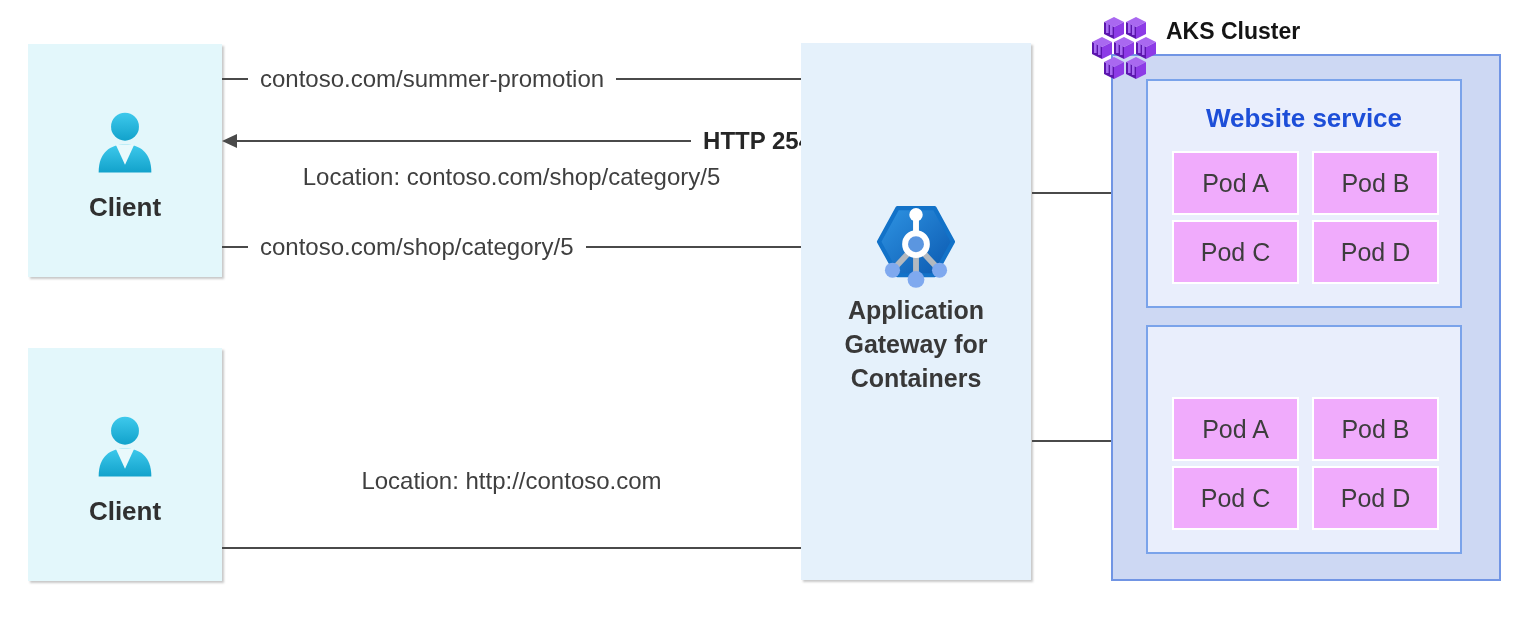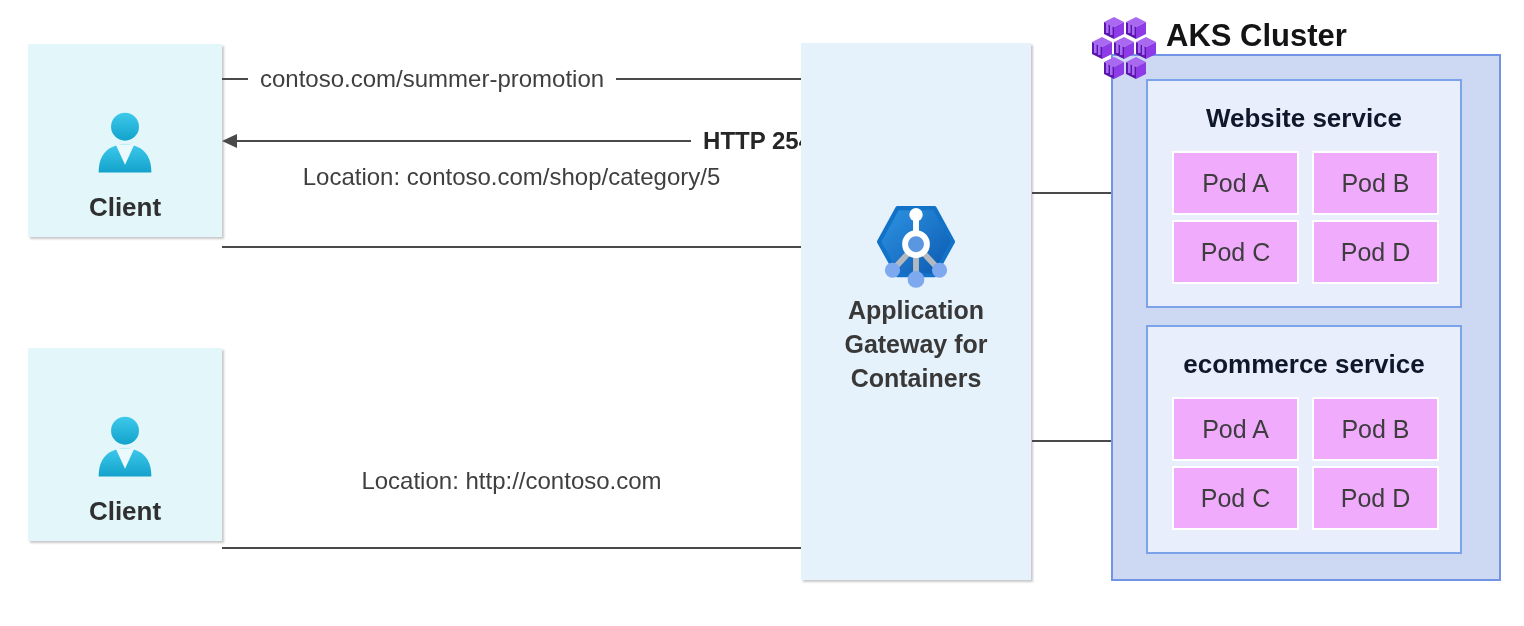--- a/index.html
+++ b/index.html
@@ -4,21 +4,21 @@
 <style>
   html,body{margin:0;padding:0;background:#ffffff;}
   #canvas{
     position:relative;width:1524px;height:626px;background:#ffffff;
     font-family:"Liberation Sans",sans-serif;overflow:hidden;
   }
   .abs{position:absolute;}
 
   
   .client-box{
-    background:#e3f7fb;width:194px;height:193px;
+    background:#e3f7fb;width:194px;height:233px;
     box-shadow:2px 2px 2px rgba(100,100,100,.35);
   }
   .client-label{
     position:absolute;top:148px;left:0;right:0;text-align:center;
     font-weight:bold;font-size:26px;color:#303030;
   }
   .person{position:absolute;left:66px;top:66px;}
 
   .gateway-box{
     left:801px;top:43px;width:230px;height:537px;background:#e5f1fb;
@@ -29,32 +29,32 @@
     position:absolute;top:250px;left:0;right:0;text-align:center;
     font-weight:bold;font-size:25px;line-height:34px;color:#383838;
   }
 
   
   .aks-box{
     left:1111px;top:54px;width:386px;height:523px;
     background:#cdd8f3;border:2px solid #7195e4;
   }
   .aks-label{
-    left:1166px;top:18px;font-weight:bold;font-size:31px;color:#141414;white-space:nowrap;
+    left:1166px;top:18px;font-weight:bold;font-size:23px;color:#141414;white-space:nowrap;
   }
   .aks-icon{left:1090px;top:16px;}
   .service-box{
     position:absolute;width:312px;height:225px;
     background:#e9eefc;border:2px solid #7aa3ea;
   }
   .svc-website{left:33px;top:23px;}
   .svc-ecommerce{left:33px;top:269px;}
   .service-title{
     position:absolute;top:22px;left:0;right:0;text-align:center;
-    font-weight:bold;font-size:26px;color:#0f172a;
+    font-weight:bold;font-size:26px;color:#1d4ed8;
   }
   .pod{
     position:absolute;width:123px;height:60px;background:#f0abfc;border:2px solid #ffffff;
     display:flex;align-items:center;justify-content:center;
     font-size:25px;color:#3d3d3d;
   }
   .pod-a{left:24px;top:70px;}  .pod-b{left:164px;top:70px;}
   .pod-c{left:24px;top:139px;} .pod-d{left:164px;top:139px;}
 
   
@@ -124,20 +124,21 @@
     <div class="head-l"></div>
     <div class="seg seg-fill"></div>
     <span class="http">HTTP 254</span>
     <div class="seg seg-stub"></div>
   </div>
 
   <div class="loc l1">Location: contoso.com/shop/category/5</div>
 
   <div class="flow f3">
     <div class="seg seg-stub"></div>
+    <span class="url">contoso.com/shop/category/5</span>
     <div class="seg seg-fill"></div>
     <div class="head-r"></div>
   </div>
 
 
 
   <div class="loc l2">Location: http://contoso.com</div>
 
   <div class="flow f6">
     <div class="seg seg-stub"></div>
@@ -188,21 +189,20 @@
         </div>
       <div class="pod pod-c">
           <span>Pod C</span>
         </div>
       <div class="pod pod-d">
           <span>Pod D</span>
         </div>
     </div>
 
     <div class="service-box svc-ecommerce">
-      <div class="service-title">ecommerce service</div>
       <div class="pod pod-a">
           <span>Pod A</span>
         </div>
       <div class="pod pod-b">
           <span>Pod B</span>
         </div>
       <div class="pod pod-c">
           <span>Pod C</span>
         </div>
       <div class="pod pod-d">

